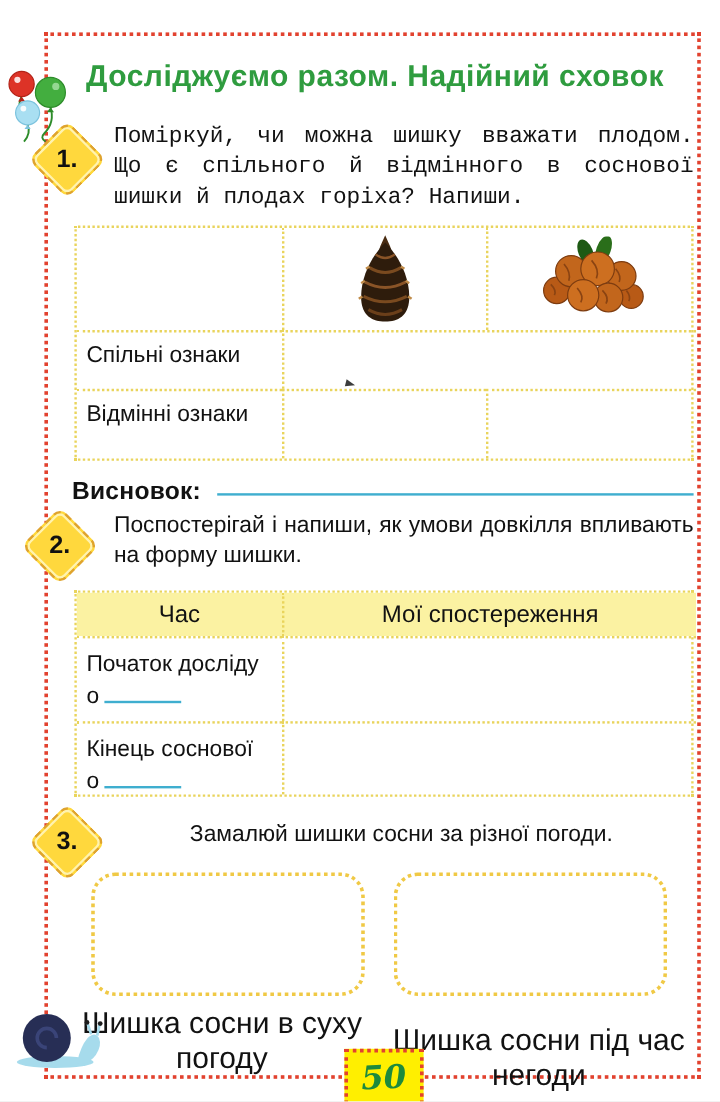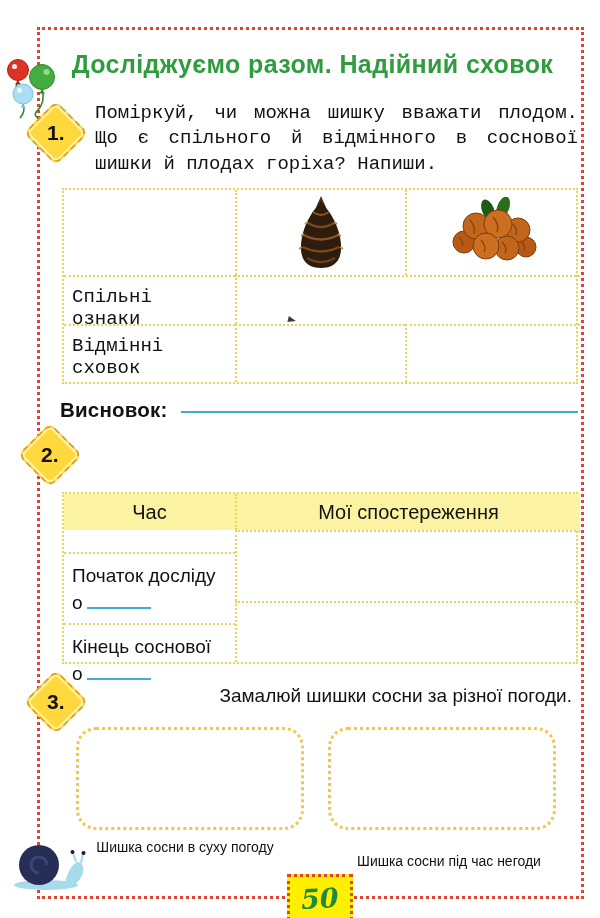--- a/index.html
+++ b/index.html
@@ -42,30 +42,29 @@
   .badge span { transform: rotate(-45deg); font-weight: 700; font-size: 21px; color: #111; }
   .b1 { left: 33px; top: 110px; }
   .b2 { left: 27px; top: 432px; }
   .b3 { left: 33px; top: 679px; }
   .task-text {
     position: absolute;
     font-size: 19px; line-height: 1.34; text-align: justify;
   }
   .t1 { left: 95px; top: 101px; width: 483px; font-family: Liberation Mono, monospace; }
   .t2 { left: 95px; top: 425px; width: 483px; }
-  .t3 { left: 97px; top: 683px; width: 475px; text-align: right; }
+  .t3 { left: 97px; top: 683px; width: 475px; text-align: center; }
 
   
   .table1 {
     position: absolute; left: 62px; top: 188px; width: 516px;
     display: grid;
     grid-template-columns: 171px 170px 175px;
     grid-template-rows: 85px 49px 58px;
     border: 2px dotted #E9D45C;
-    font-family: Liberation Mono, monospace;
   }
   .bl { border-left: 2px dotted #E9D45C; }
   .bt { border-top: 2px dotted #E9D45C; }
   .imgcell { display: flex; align-items: center; justify-content: center; }
   .rowlabel { padding: 9px 4px 0 8px; font-size: 19px; }
   .span2 { grid-column: 2 / 4; }
 
   
   .conclusion {
     position: absolute; left: 60px; top: 398px; width: 518px;
@@ -80,35 +79,35 @@
     display: grid;
     grid-template-columns: 171px 345px;
     grid-template-rows: 36px 71px 61px;
     border: 2px dotted #E9D45C;
   }
   .th {
     background: #FBF2A2;
     display: flex; align-items: center; justify-content: center;
     font-weight: 400; font-size: 20px;
   }
-  .t2label { padding: 9px 4px 0 8px; font-size: 19px; line-height: 1.4; margin-top: 22px; }
+  .t2label { padding: 9px 4px 0 8px; font-size: 19px; line-height: 1.4; }
   .fill-line {
     display: inline-block; width: 64px; height: 15px;
     border-bottom: 2px solid #3FAECF; margin-left: 4px;
   }
 
   
   .sketch-box {
     position: absolute; width: 228px; height: 103px;
     border: 3px dotted #F0C945; border-radius: 20px;
     background: #fff;
   }
   .sb1 { left: 76px;  top: 727px; }
   .sb2 { left: 328px; top: 727px; }
-  .caption { position: absolute; top: 839px; font-size: 14px; text-align: center; }
+  .caption { position: absolute; top: 839px; font-size: 25px; text-align: center; }
   .cap1 { left: 58px;  width: 254px; }
   .cap2 { left: 320px; width: 258px; margin-top: 14px; }
 
   
   .page-tab {
     position: absolute; left: 287px; top: 874px; width: 66px; height: 46px;
     background: #FFEF00;
     border: 3px dotted #E2422F; border-bottom: none;
     display: flex; align-items: center; justify-content: center;
   }
@@ -189,34 +188,35 @@
           <path d="M56 45 q6 6 3 11"></path>
           <path d="M13 40 q5 5 3 9"></path>
           <path d="M76 45 q4 5 2 9"></path>
         </g>
       </svg>
     </div>
 
     <div class="bt rowlabel">Спільні ознаки</div>
     <div class="bt bl span2"></div>
 
-    <div class="bt rowlabel">Відмінні сховок</div>
+    <div class="bt rowlabel">Відмінні ознаки</div>
     <div class="bt bl"></div>
     <div class="bt bl"></div>
   </div>
   <div class="ink-mark"></div>
 
   <div class="conclusion">
     <b>Висновок:</b>
     <div class="line"></div>
   </div>
 
   <div class="badge b2">
     <span>2.</span>
   </div>
+  <div class="task-text t2">Поспостерігай і напиши, як умови довкілля впливають на форму шишки.</div>
 
   <div class="table2">
     <div class="th">Час</div>
     <div class="th bl">Мої спостереження</div>
 
     <div class="bt t2label">
       <span>Початок досліду</span><br>
       <span>о</span><span class="fill-line"></span>
     </div>
     <div class="bt bl"></div>

